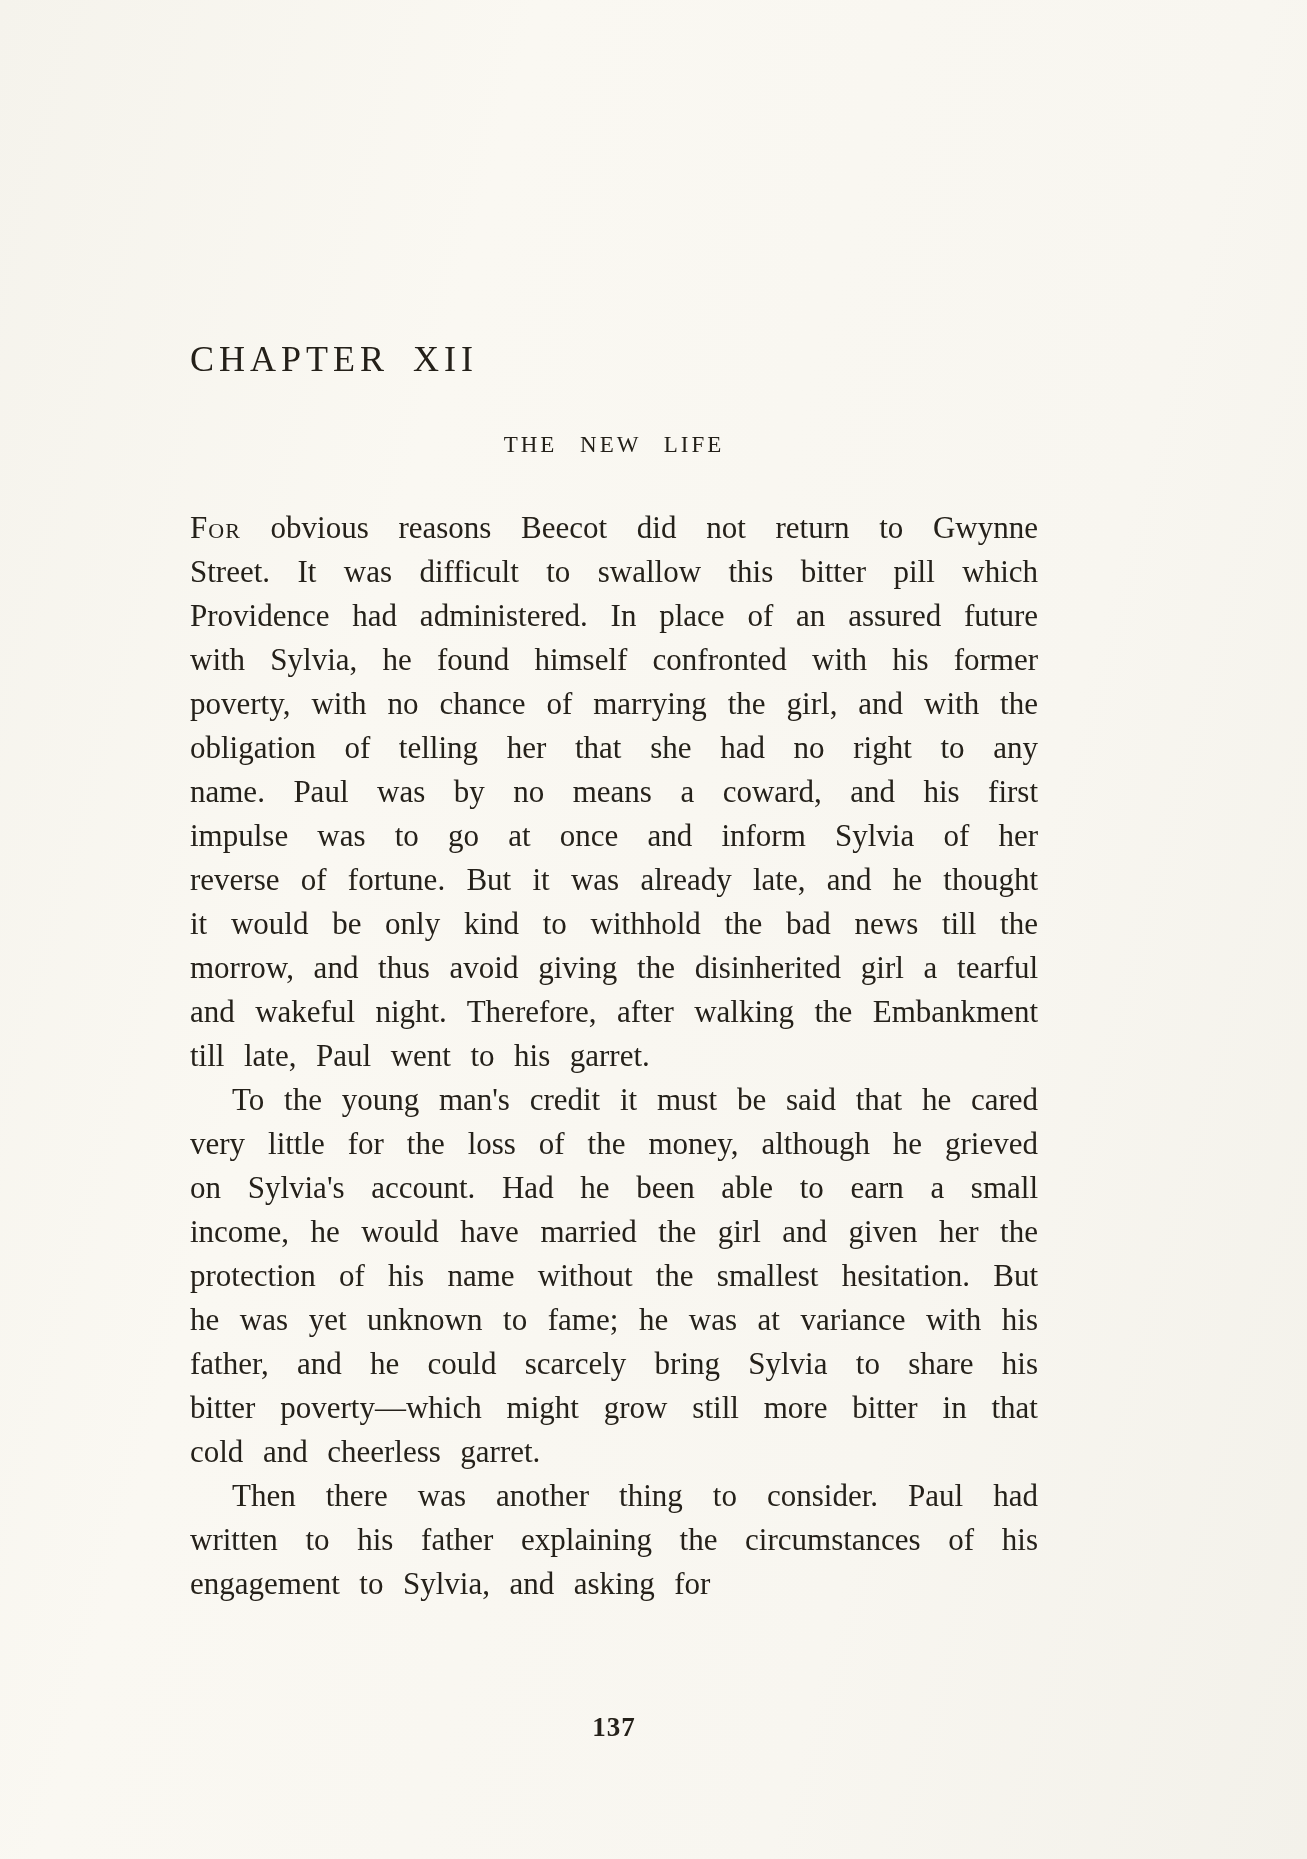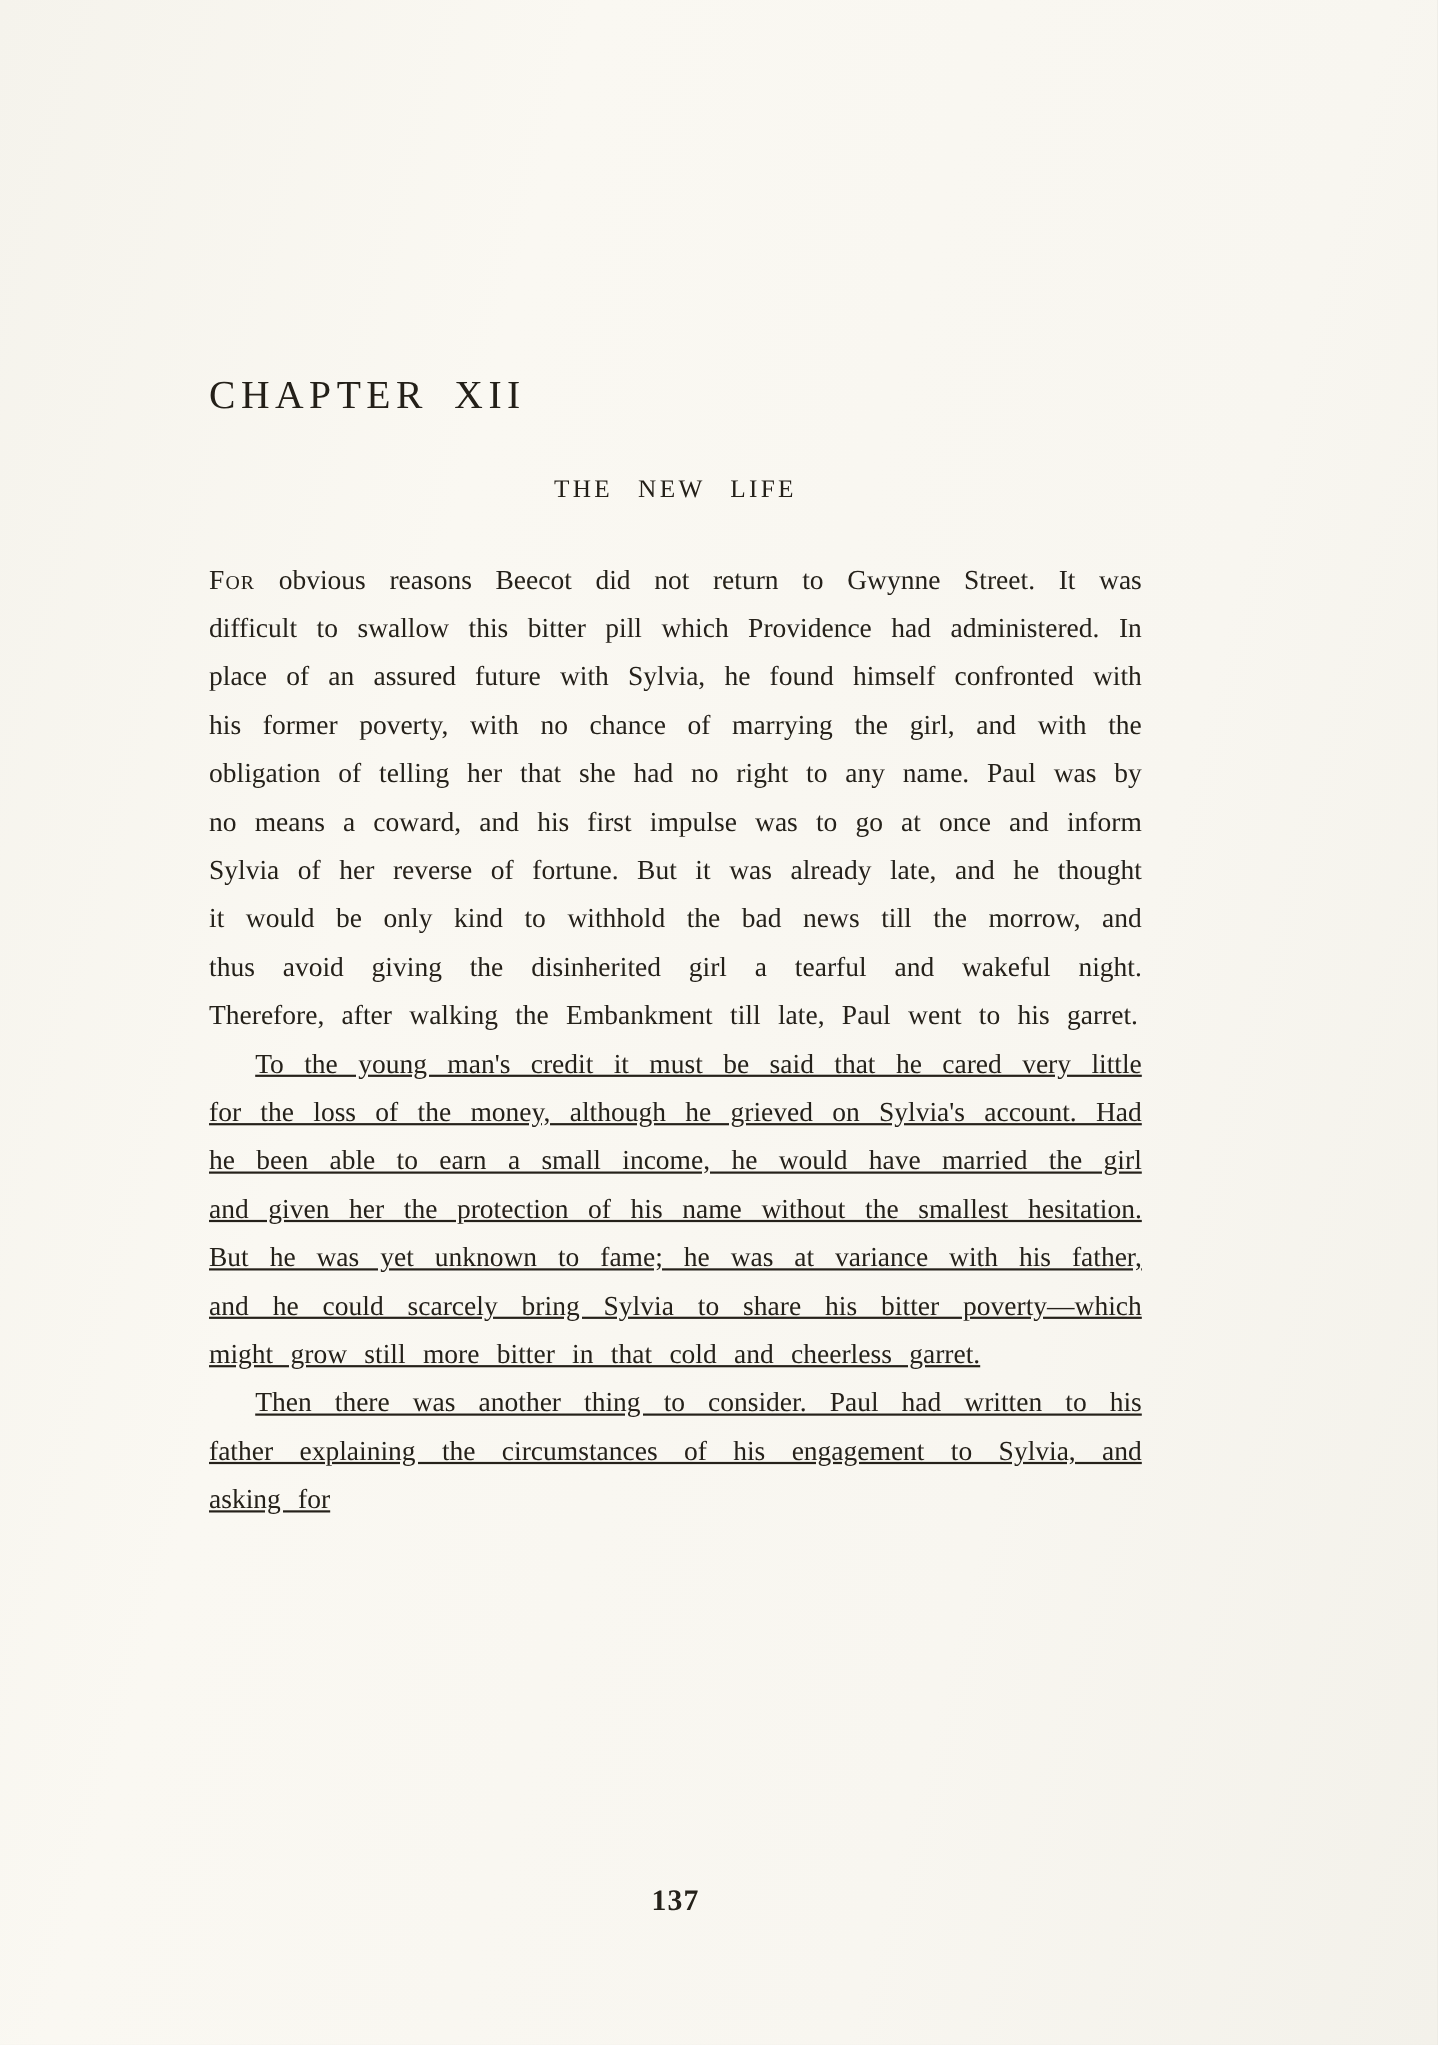--- a/index.html
+++ b/index.html
@@ -35,30 +35,29 @@
   .section-title {
     font-size: 23px;
     font-weight: normal;
     letter-spacing: 3px;
     word-spacing: 14px;
     text-align: center;
     margin: 0 0 48px 0;
     color: #242019;
   }
   .body-text p {
-    font-size: 25px;
+    font-size: 31px;
     line-height: 44px;
     text-align: justify;
     word-spacing: 0.38em;
     margin: 0;
     color: #25211a;
   }
   .body-text p.indent {
     text-indent: 42px;
-    text-decoration: underline;
   }
   .lead-word {
     font-variant: small-caps;
     letter-spacing: 1px;
   }
   .page-number {
     position: absolute;
     left: 190px;
     width: 848px;
     top: 1712px;

